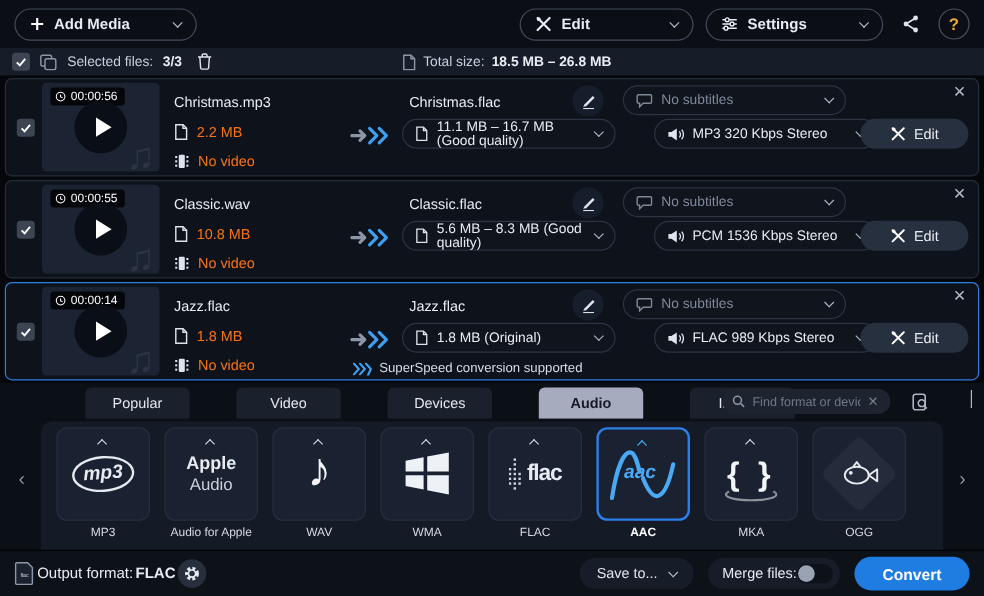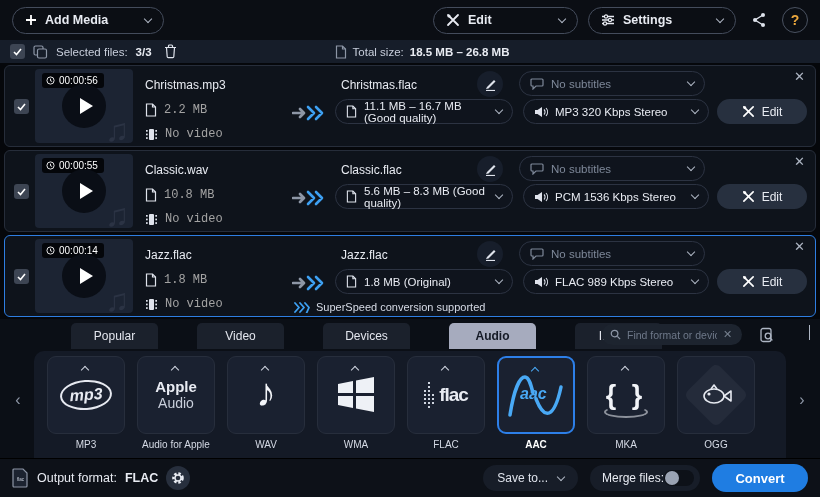--- a/index.html
+++ b/index.html
@@ -39,34 +39,34 @@
   .filelist { flex:0 0 256px; padding:2px 4px; display:flex; flex-direction:column; gap:3px; background:#05070b; }
   .frow { position:relative; height:82px; background:#0e131b; border:1px solid #262d3a; border-radius:6px;padding-left:28px; }
   .frow.selected { border:1px solid #2e7ee2; }
   .frow .checkbox { position:absolute; left:9px; top:33px; }
   .thumb { position:absolute; left:30px; top:3px; width:98px; height:74px; background:#1c2433; border-radius:4px; }
   .badge { position:absolute; left:7px; top:4px; background:#04060a; border-radius:3px; padding:2px 6px 2px 4px; display:flex; align-items:center; gap:4px; font-size:10px; color:#fff; }
   .playbtn { position:absolute; left:27px; top:15px; width:44px; height:44px; border-radius:50%; background:#0a0e16; display:flex; align-items:center; justify-content:center; cursor:pointer; }
   .playbtn .tri { width:0; height:0; border-left:13px solid #fff; border-top:8px solid transparent; border-bottom:8px solid transparent; margin-left:4px; }
   .thumb .note { position:absolute; right:4px; bottom:-6px; font-size:32px; color:#2b3344; }
   .srcname { position:absolute; left:140px; top:12px; font-size:12px; }
-  .inforow { position:absolute; display:flex; align-items:center; gap:7px; color:#a3a3a3;font-family:Liberation Mono, monospace; }
+  .inforow { position:absolute; display:flex; align-items:center; gap:7px; color:#f97316; }
   .src-size { left:140px; top:37px; }
   .src-video { left:140px; top:61px; }
   .convarrow { position:absolute; left:287px; top:39px; }
   .tgtname { position:absolute; left:336px; top:12px; font-size:12px; }
   .pencil-btn { position:absolute; left:472px; top:5px; width:26px; height:26px; border-radius:50%; background:#171e2b; display:flex; align-items:center; justify-content:center; cursor:pointer; }
   .dd {
     position:absolute; height:25px; border:1px solid #2c3342; border-radius:13px; background:#0f141d;
     display:flex; align-items:center; gap:7px; padding:0 10px; cursor:pointer; font-size:11.5px;
   }
   .dd .grow { flex:1; }
   .dd-size { left:330px; top:33px; width:178px; }
   .dd-subs { left:514px; top:5px; width:186px; color:#7e8899; }
-  .dd-audio { left:518px; top:33px; width:186px;justify-content:space-between; }
+  .dd-audio { left:540px; top:33px; width:186px;justify-content:space-between; }
   .edit-btn { position:absolute; left:712px; top:33px; width:90px; height:25px; border-radius:13px; background:#27303f; display:flex; align-items:center; justify-content:center; gap:7px; cursor:pointer; font-size:12px; }
   .close-x { position:absolute; right:10px; top:4px; color:#aeb6c4; font-size:13px; cursor:pointer; line-height:1; }
   .superspeed { position:absolute; left:289px; bottom:3px; display:flex; align-items:center; gap:6px; font-size:11px; color:#d6dbe6; }
 
   
   .tabsrow { height:30px; flex:0 0 30px; background:#0b0f16; display:flex; align-items:flex-end; padding:0 8px 0 35px; position:relative; }
   .tab { width:87px; height:26px; margin-right:3px; background:#1b212c; border-radius:5px 5px 0 0; display:flex; align-items:center; justify-content:center; font-size:12px; color:#e3e6ee; cursor:pointer;margin-left:36px; }
   .tab.active { background:#a6abbe; color:#151a26; font-weight:bold; }
   .searchbox { position:absolute; right:78px; top:5px; width:140px; height:21px; background:#1d242f; border-radius:11px; display:flex; align-items:center; gap:6px; padding:0 8px; }
   .searchbox input { background:transparent; border:none; outline:none; color:#cdd3df; font-size:10.5px; width:90px; font-family:"Liberation Sans", sans-serif; }
@@ -97,21 +97,21 @@
   .logo-mka { position:relative; text-align:center; }
   .logo-mka .braces { font-size:27px; font-weight:bold; letter-spacing:4px; color:#f2f4f8; }
   .logo-mka .ellipse { position:absolute; left:50%; bottom:-7px; width:44px; height:12px; margin-left:-22px; border-radius:50%; border:2px solid rgba(235,238,245,.55); border-top-color:transparent; }
   .logo-ogg { width:46px; height:46px; background:#242b3a; transform:rotate(45deg); border-radius:6px; display:flex; align-items:center; justify-content:center; }
   .logo-ogg svg { transform:rotate(-45deg); }
   .logo-aac { position:relative; width:60px; height:52px; }
   .logo-aac .txt { position:absolute; left:14px; top:16px; font-style:italic; font-weight:bold; font-size:16px; color:#49a9f5; }
 
   
   .footer { flex:1; background:#0d1118; border-top:1px solid #000; display:flex; align-items:center; padding:0 12px; gap:8px; }
-  .outfmt { display:flex; align-items:center; gap:8px; font-size:12.5px; }
+  .outfmt { display:flex; align-items:center; gap:2px; font-size:12.5px; }
   .gear-btn { width:24px; height:24px; border-radius:50%; background:#272f3d; display:flex; align-items:center; justify-content:center; cursor:pointer; }
   .footer-right { margin-left:auto; display:flex; align-items:center; gap:12px; }
   .saveto { height:26px; border-radius:13px; background:#171d28; display:flex; align-items:center; gap:10px; padding:0 14px; cursor:pointer; font-size:12px; color:#dfe3ec; }
   .merge { display:flex; align-items:center; background:#171d28; border-radius:13px; height:26px; padding:0 6px 0 12px; font-size:12px; }
   .toggle { width:30px; height:16px; border-radius:8px; background:#0d1118; position:relative; cursor:pointer; }
   .toggle .knob { position:absolute; left:1px; top:1px; width:14px; height:14px; border-radius:50%; background:#9aa3b3; }
   .convert-btn { width:96px; height:28px; border-radius:14px; background:#1f7de2; color:#fff; font-weight:bold; font-size:13px; display:flex; align-items:center; justify-content:center; cursor:pointer; }
 
   svg { display:block; }
 </style>

